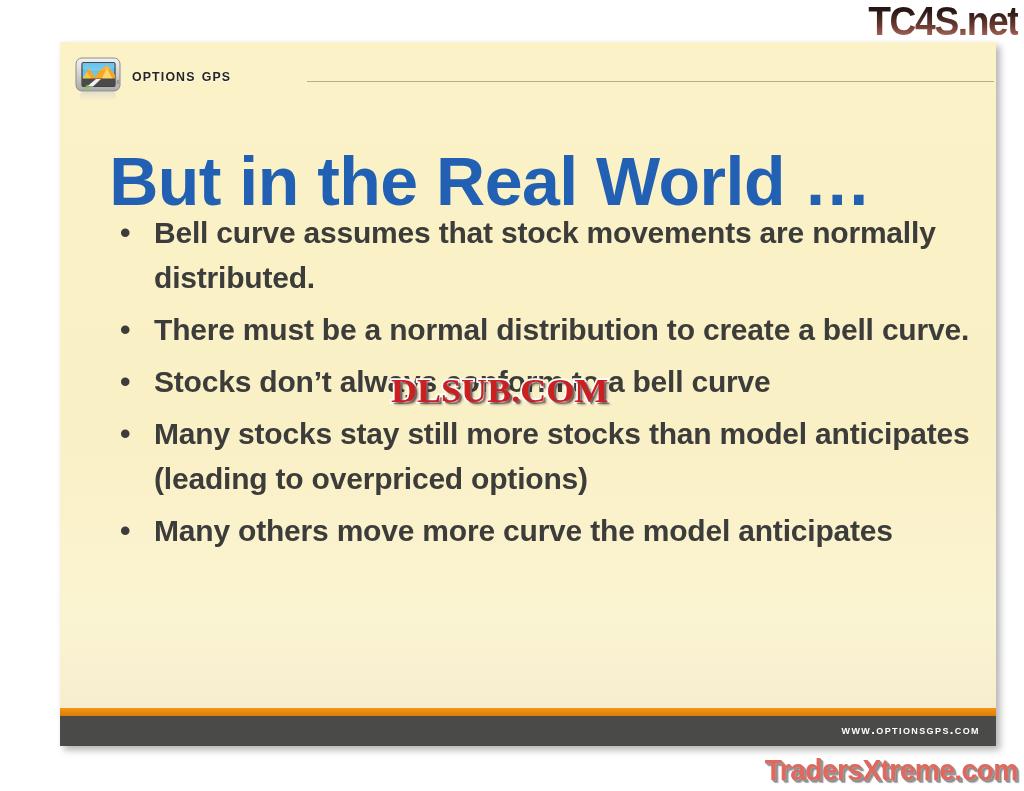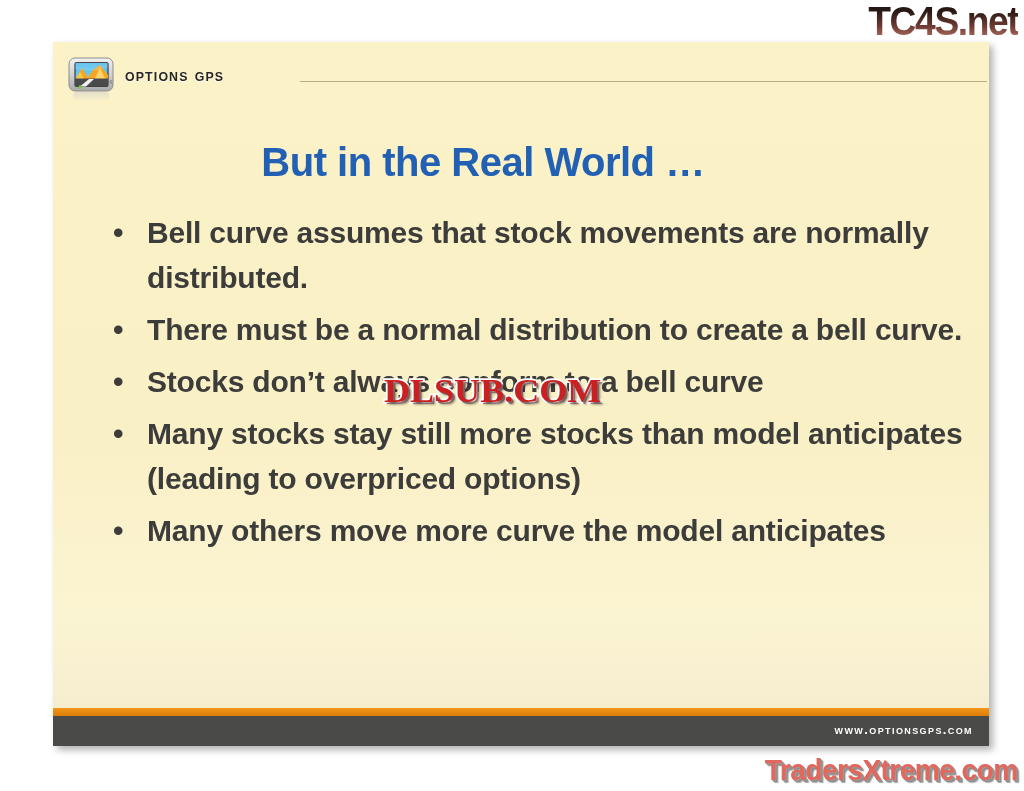--- a/index.html
+++ b/index.html
@@ -47,21 +47,21 @@
     transform: scaleX(0.93);
     transform-origin: right top;
     color: rgba(120,100,95,0.35);
     white-space: nowrap;
     z-index: -1;
   }
 
   
   .slide {
     position: absolute;
-    left: 53px;
+    left: 60px;
     top: 42px;
     width: 936px;
     height: 704px;
     background: linear-gradient(to bottom,
         #fbf2c8 0%,
         #faf0c6 55%,
         #fbf4d2 82%,
         #f7efd0 92%,
         #efe8c8 100%);
     box-shadow: 4px 4px 7px rgba(0,0,0,0.30);
@@ -112,21 +112,21 @@
 
   
   .slide-title {
     position: absolute;
     left: 0;
     top: 62px;
     width: 860px;
     text-align: center;
     font-family: "Liberation Sans", sans-serif;
     font-weight: bold;
-    font-size: 40px;
+    font-size: 68px;
     line-height: 62px;
     color: #2260b4;
     letter-spacing: -0.5px;
     white-space: nowrap;
   }
 
   
   .bullet-list {
     position: absolute;
     left: 52px;

